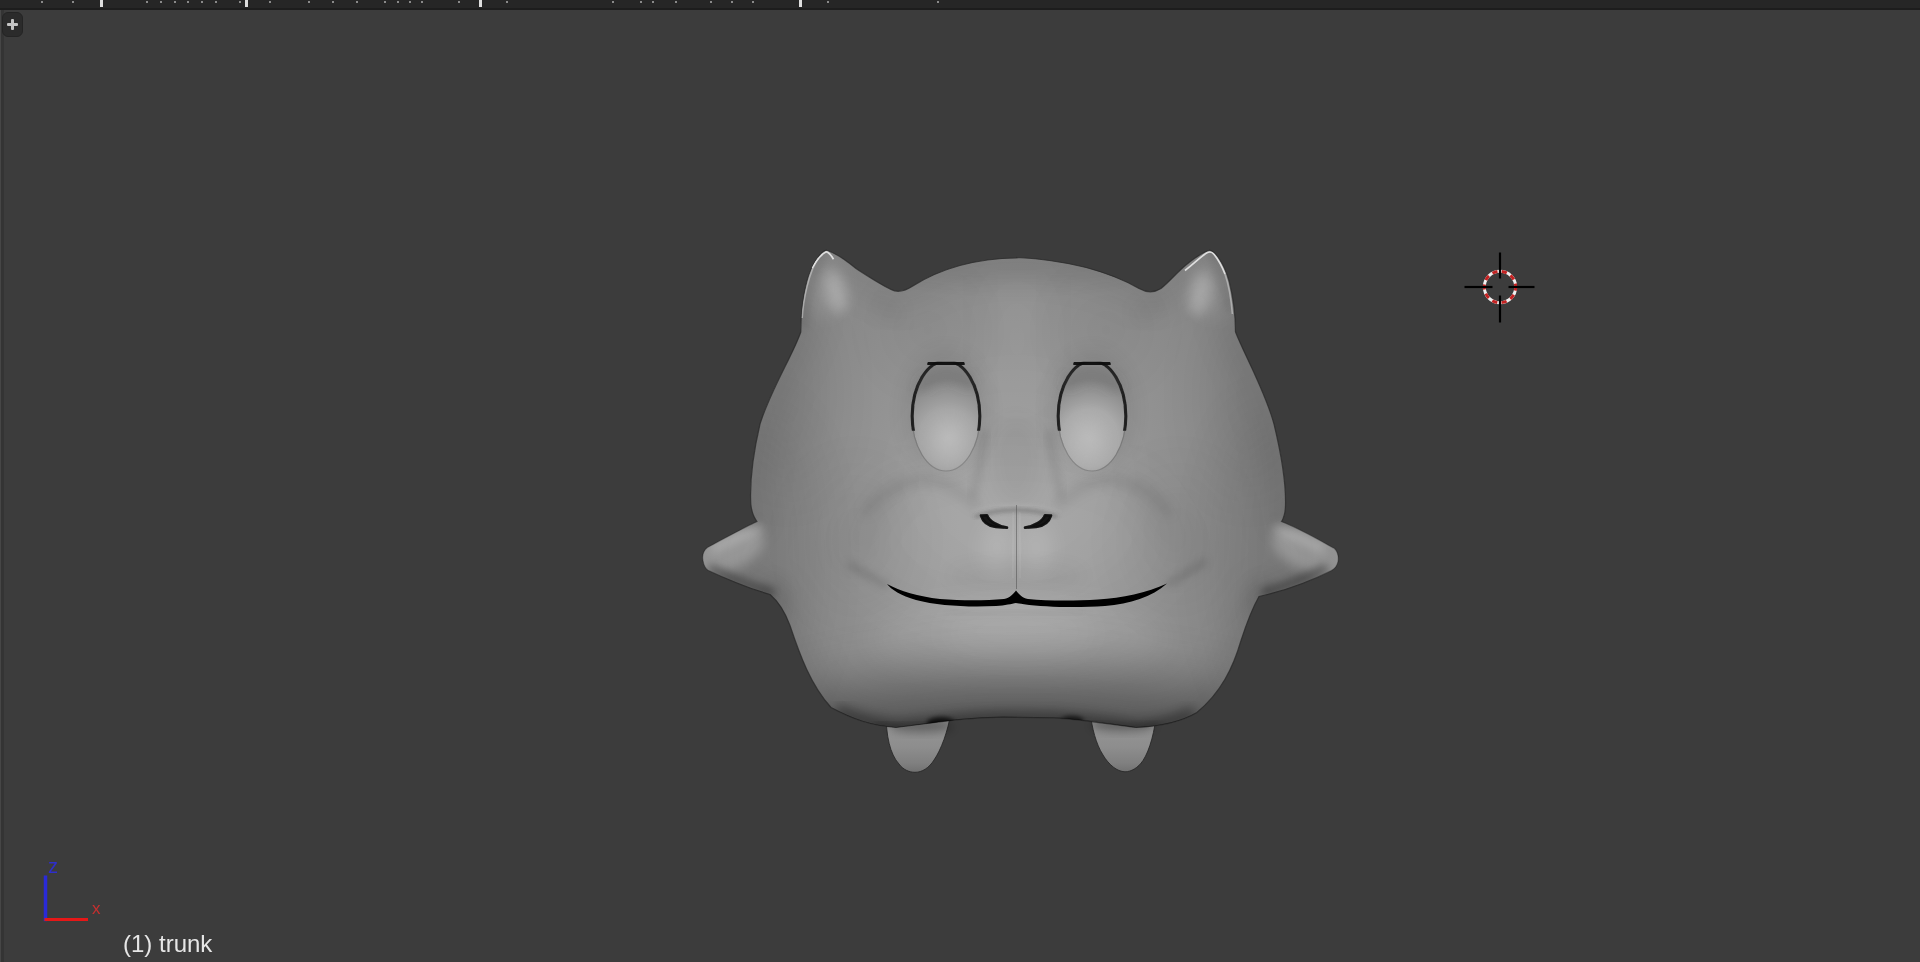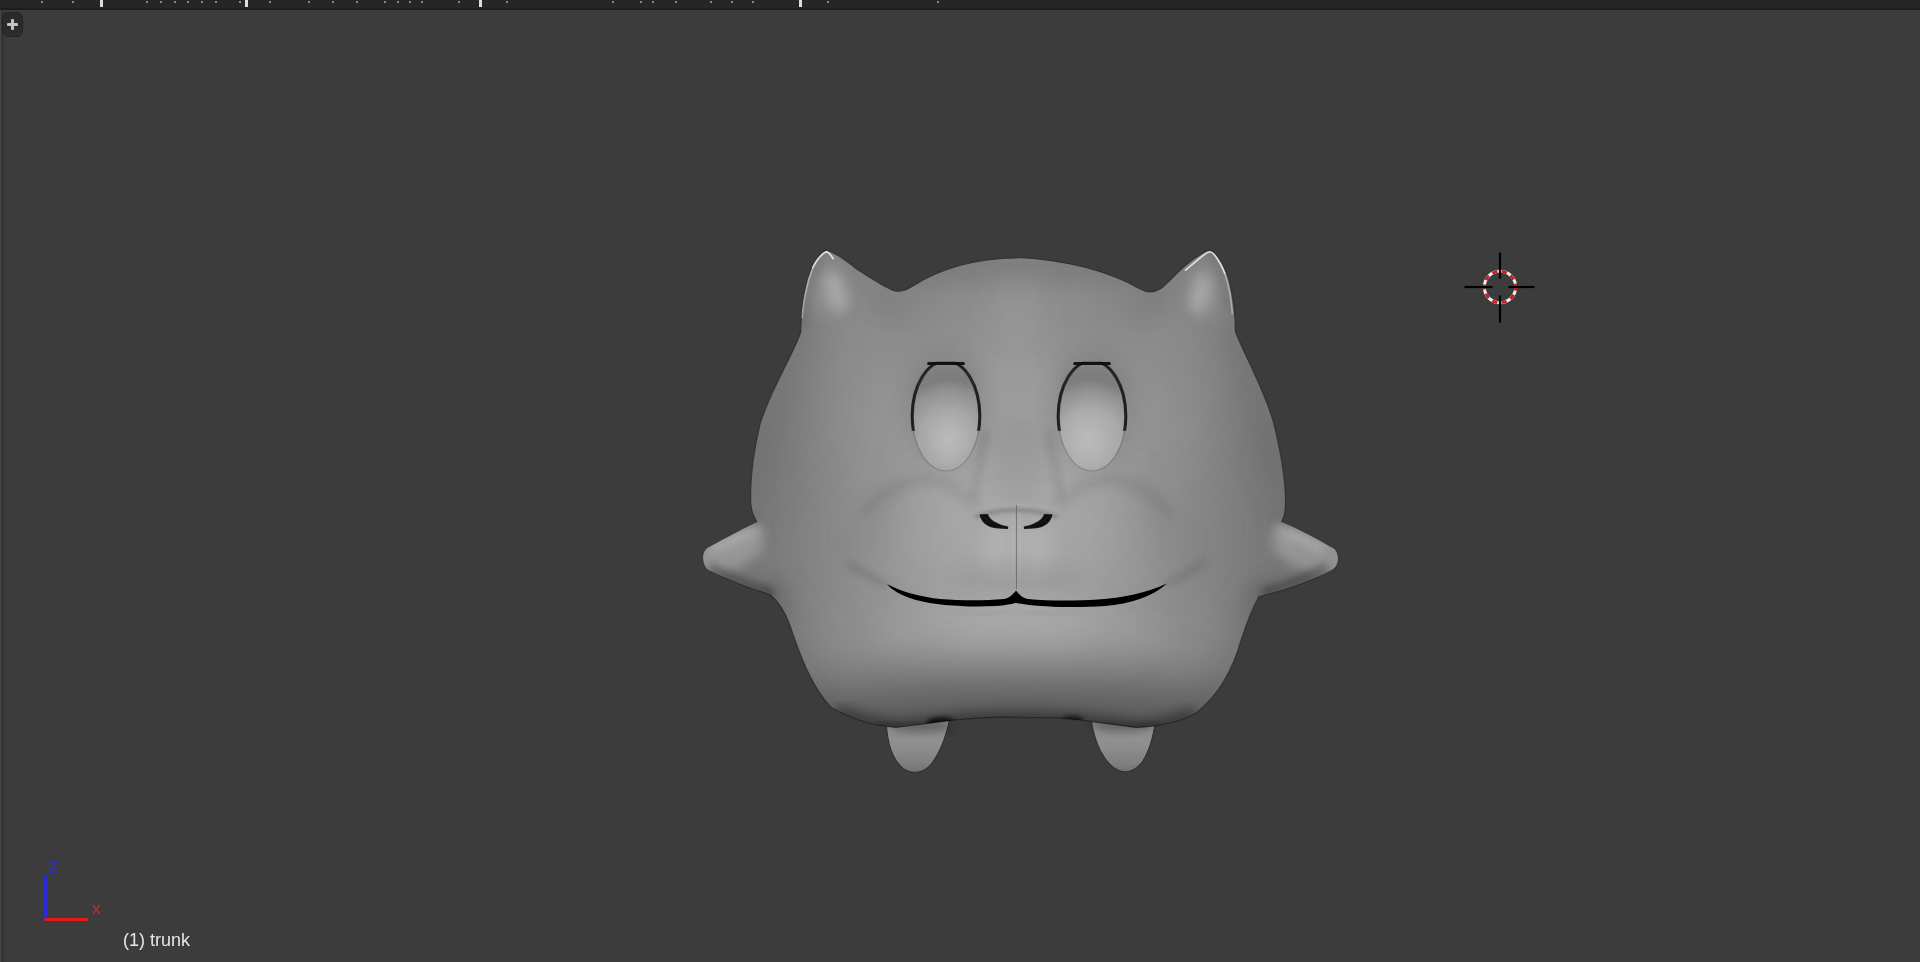--- a/index.html
+++ b/index.html
@@ -7,21 +7,21 @@
   #topbar{position:absolute;left:0;top:0;width:1920px;height:8px;background:#262626;}
   #topsep{position:absolute;left:0;top:8px;width:1920px;height:2px;background:#1d1d1d;}
   .tk{position:absolute;top:1px;width:2px;height:2px;background:#8a8a8a;}
   .tkb{position:absolute;top:0;width:3px;height:7px;background:#dedede;}
   #leftedge1{position:absolute;left:0;top:10px;width:1px;height:952px;background:#464646;}
   #leftedge2{position:absolute;left:1px;top:10px;width:3px;height:952px;background:#343434;}
   #plusbtn{position:absolute;left:2px;top:12px;width:21px;height:25px;background:#2b2b2b;
     border-radius:6px;border:1px solid #242424;box-sizing:border-box;}
   #plusbtn .h{position:absolute;left:4px;top:10px;width:11px;height:3px;background:#c4c4c4;border-radius:1px;}
   #plusbtn .v{position:absolute;left:8px;top:6px;width:3px;height:11px;background:#c4c4c4;border-radius:1px;}
-  #objtext{position:absolute;left:123px;top:930px;color:#e6e6e6;font-size:18px;}
+  #objtext{position:absolute;left:123px;top:930px;color:#e6e6e6;font-size:24px;}
 </style>
 </head>
 <body>
 <svg id="scene" width="1920" height="962" viewBox="0 0 1920 962" style="position:absolute;left:0;top:0">
   <defs>
     <radialGradient id="bodyGrad" gradientUnits="userSpaceOnUse" cx="0" cy="0" r="430" gradientTransform="translate(1008,513) scale(0.85,1)">
       <stop offset="0" stop-color="#a0a0a0"></stop>
       <stop offset="0.3" stop-color="#979797"></stop>
       <stop offset="0.55" stop-color="#8e8e8e"></stop>
       <stop offset="0.75" stop-color="#868686"></stop>

